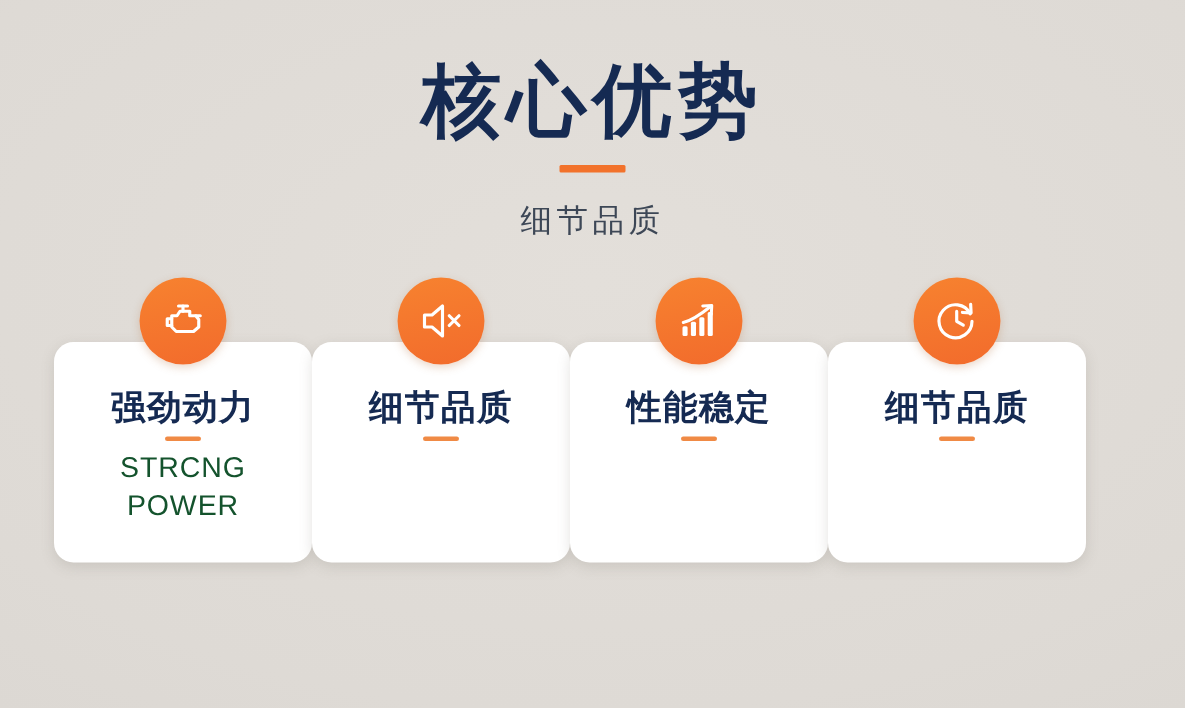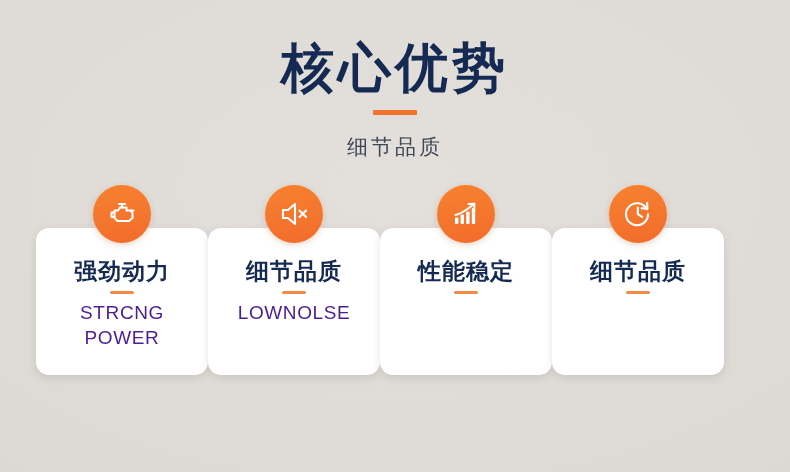--- a/index.html
+++ b/index.html
@@ -112,21 +112,21 @@
     background: #f08a45;
     margin: 7px auto 0 auto;
     border-radius: 2px;
   }
   .card-en {
     margin: 0;
     padding-top: 7px;
     font-size: 19px;
     line-height: 1.28;
     letter-spacing: 0.6px;
-    color: #4c1d95;
+    color: #14532d;
     font-weight: 400;
     text-align: center;
     white-space: pre-line;
   }
 </style>
 </head>
 <body>
 
 <div id="page">
 
@@ -161,21 +161,20 @@
         <svg width="34" height="34" viewBox="0 0 34 34" aria-hidden="true">
           <g fill="none" stroke="#ffffff" stroke-width="2.1" stroke-linejoin="round" stroke-linecap="round">
             <path d="M6 13 L11 13 L18 7 L18 27 L11 21 L6 21 Z"></path>
             <path d="M22.5 13.5 L29 20"></path>
             <path d="M29 13.5 L22.5 20"></path>
           </g>
         </svg>
       </div>
       <h2 class="card-title">细节品质</h2>
       <div class="card-rule"></div>
-      <p class="card-en">LOWNOLSE</p>
     </div>
 
     <div class="card">
       <div class="icon-badge">
         <svg width="34" height="34" viewBox="0 0 34 34" aria-hidden="true">
           <g fill="#ffffff">
             <rect x="6" y="20.5" width="3.4" height="6.5" rx="1"></rect>
             <rect x="11.6" y="17.5" width="3.4" height="9.5" rx="1"></rect>
             <rect x="17.2" y="14.5" width="3.4" height="12.5" rx="1"></rect>
             <rect x="22.8" y="11" width="3.4" height="16" rx="1"></rect>

